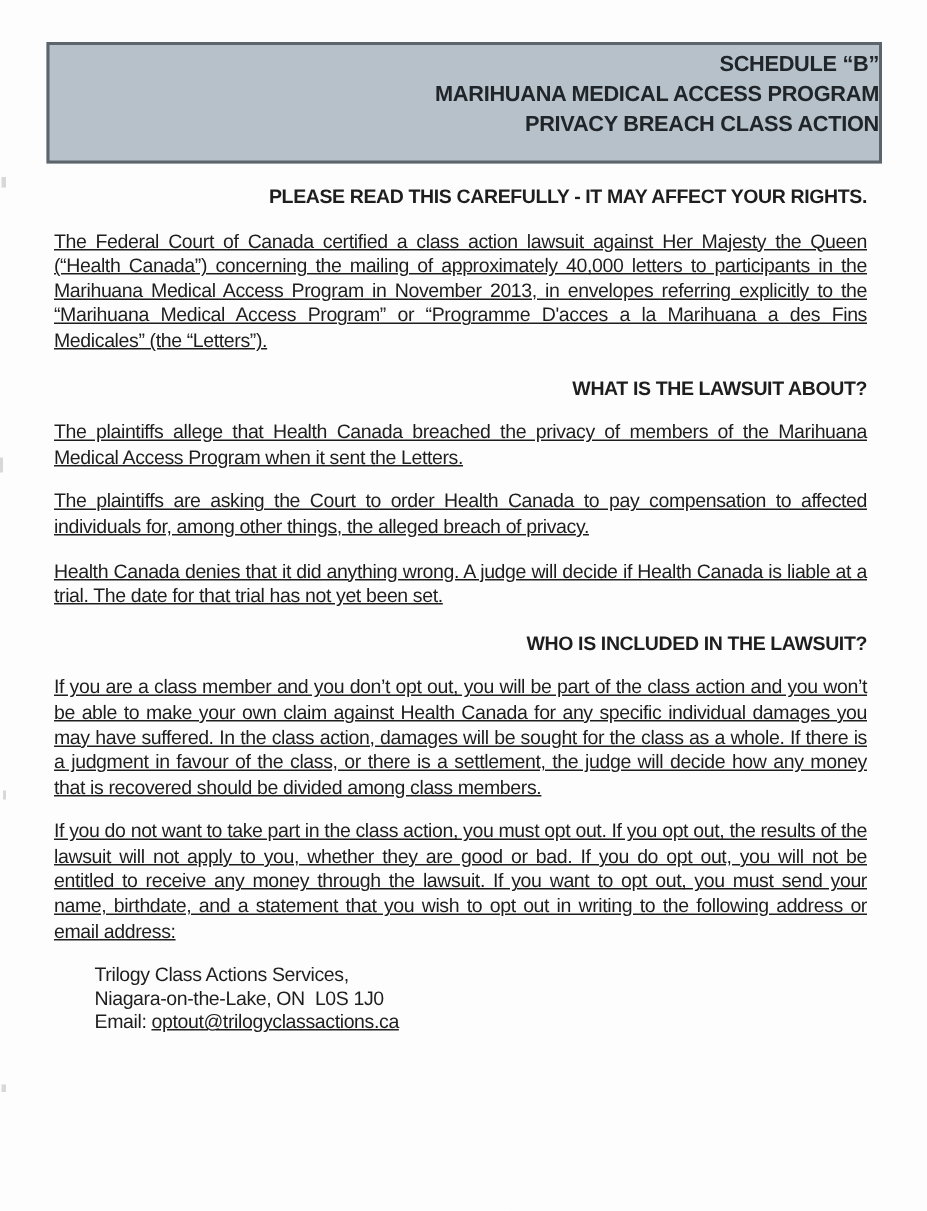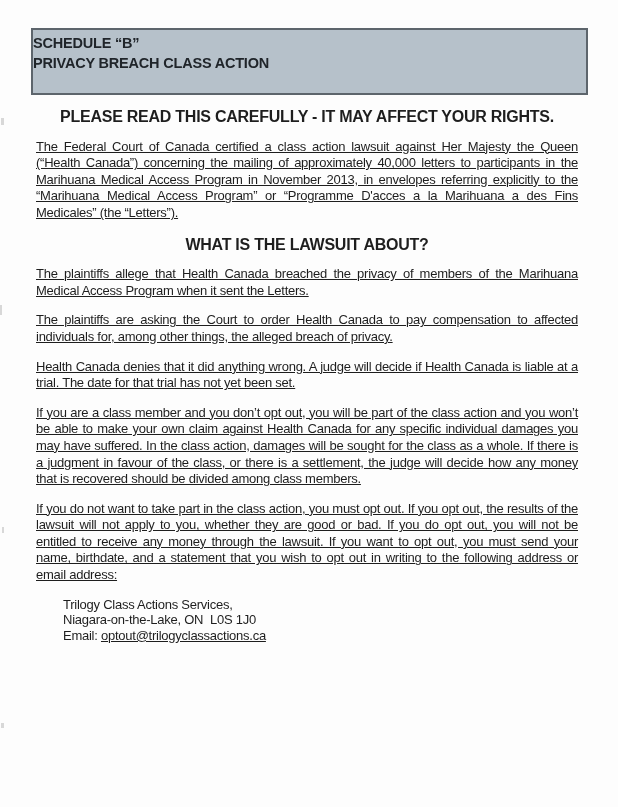--- a/index.html
+++ b/index.html
@@ -18,41 +18,41 @@
   .speck1 { left: 1px; top: 118px; width: 3px; height: 7px; }
   .speck2 { left: 0;   top: 305px; width: 2px; height: 10px; }
   .speck3 { left: 2px; top: 527px; width: 2px; height: 6px; }
   .speck4 { left: 1px; top: 723px; width: 3px; height: 5px; }
 
   .header-box {
     margin: 28px 30px 0 31px;
     background: #b6c1ca;
     border: 2px solid #5d656c;
     box-sizing: border-box;
-    height: 67px;
-    text-align: left;
+    height: 81px;
+    text-align: right;
     font-weight: bold;
     font-size: 14.5px;
     line-height: 20px;
     letter-spacing: -0.2px;
     color: #20252a;
     padding-top: 3px;
   }
 
   .content {
     margin: 0 40px 0 36px;
     font-size: 13px;
     line-height: 16.6px;
     letter-spacing: -0.25px;
     text-align: justify;
   }
   .content .heading {
     font-weight: bold;
-    font-size: 16px;
-    text-align: center;
+    font-size: 13px;
+    text-align: right;
     margin: 15px 0 13px 0;
   }
   .content .heading.first { margin-top: 14px; }
   .content p { margin: 0 0 13px 0; text-decoration: underline; }
   .date-token { font-weight: bold; }
 
   .address-block {
     margin: 1px 0 0 27px;
     line-height: 15.5px;
     text-align: left;
@@ -68,34 +68,36 @@
 <body>
 
 <div class="page">
   <div class="speck speck1"></div>
   <div class="speck speck2"></div>
   <div class="speck speck3"></div>
   <div class="speck speck4"></div>
 
   <div class="header-box">
     <div>SCHEDULE “B”</div>
+    <div>MARIHUANA MEDICAL ACCESS PROGRAM</div>
     <div>PRIVACY BREACH CLASS ACTION</div>
   </div>
 
   <div class="content">
 
     <div class="heading first">PLEASE READ THIS CAREFULLY - IT MAY AFFECT YOUR RIGHTS.</div>
 
     <p>The Federal Court of Canada certified a class action lawsuit against Her Majesty the Queen (“Health Canada”) concerning the mailing of approximately 40,000 letters to participants in the Marihuana Medical Access Program in November 2013, in envelopes referring explicitly to the “Marihuana Medical Access Program” or “Programme D'acces a la Marihuana a des Fins Medicales” (the “Letters”).</p>
 
     <div class="heading">WHAT IS THE LAWSUIT ABOUT?</div>
     <p>The plaintiffs allege that Health Canada breached the privacy of members of the Marihuana Medical Access Program when it sent the Letters.</p>
     <p>The plaintiffs are asking the Court to order Health Canada to pay compensation to affected individuals for, among other things, the alleged breach of privacy.</p>
     <p>Health Canada denies that it did anything wrong. A judge will decide if Health Canada is liable at a trial. The date for that trial has not yet been set.</p>
 
+    <div class="heading">WHO IS INCLUDED IN THE LAWSUIT?</div>
     <p>If you are a class member and you don’t opt out, you will be part of the class action and you won’t be able to make your own claim against Health Canada for any specific individual damages you may have suffered. In the class action, damages will be sought for the class as a whole. If there is a judgment in favour of the class, or there is a settlement, the judge will decide how any money that is recovered should be divided among class members.</p>
 
     <p>If you do not want to take part in the class action, you must opt out. If you opt out, the results of the lawsuit will not apply to you, whether they are good or bad. If you do opt out, you will not be entitled to receive any money through the lawsuit. If you want to opt out, you must send your name, birthdate, and a statement that you wish to opt out in writing to the following address or email address:</p>
 
     <div class="address-block">
       <div class="address-line">Trilogy Class Actions Services,</div>
       <div class="address-line">Niagara-on-the-Lake, ON  L0S 1J0</div>
       <div class="address-line"><span>Email: </span><span class="email-link">optout@trilogyclassactions.ca</span></div>
     </div>
 

